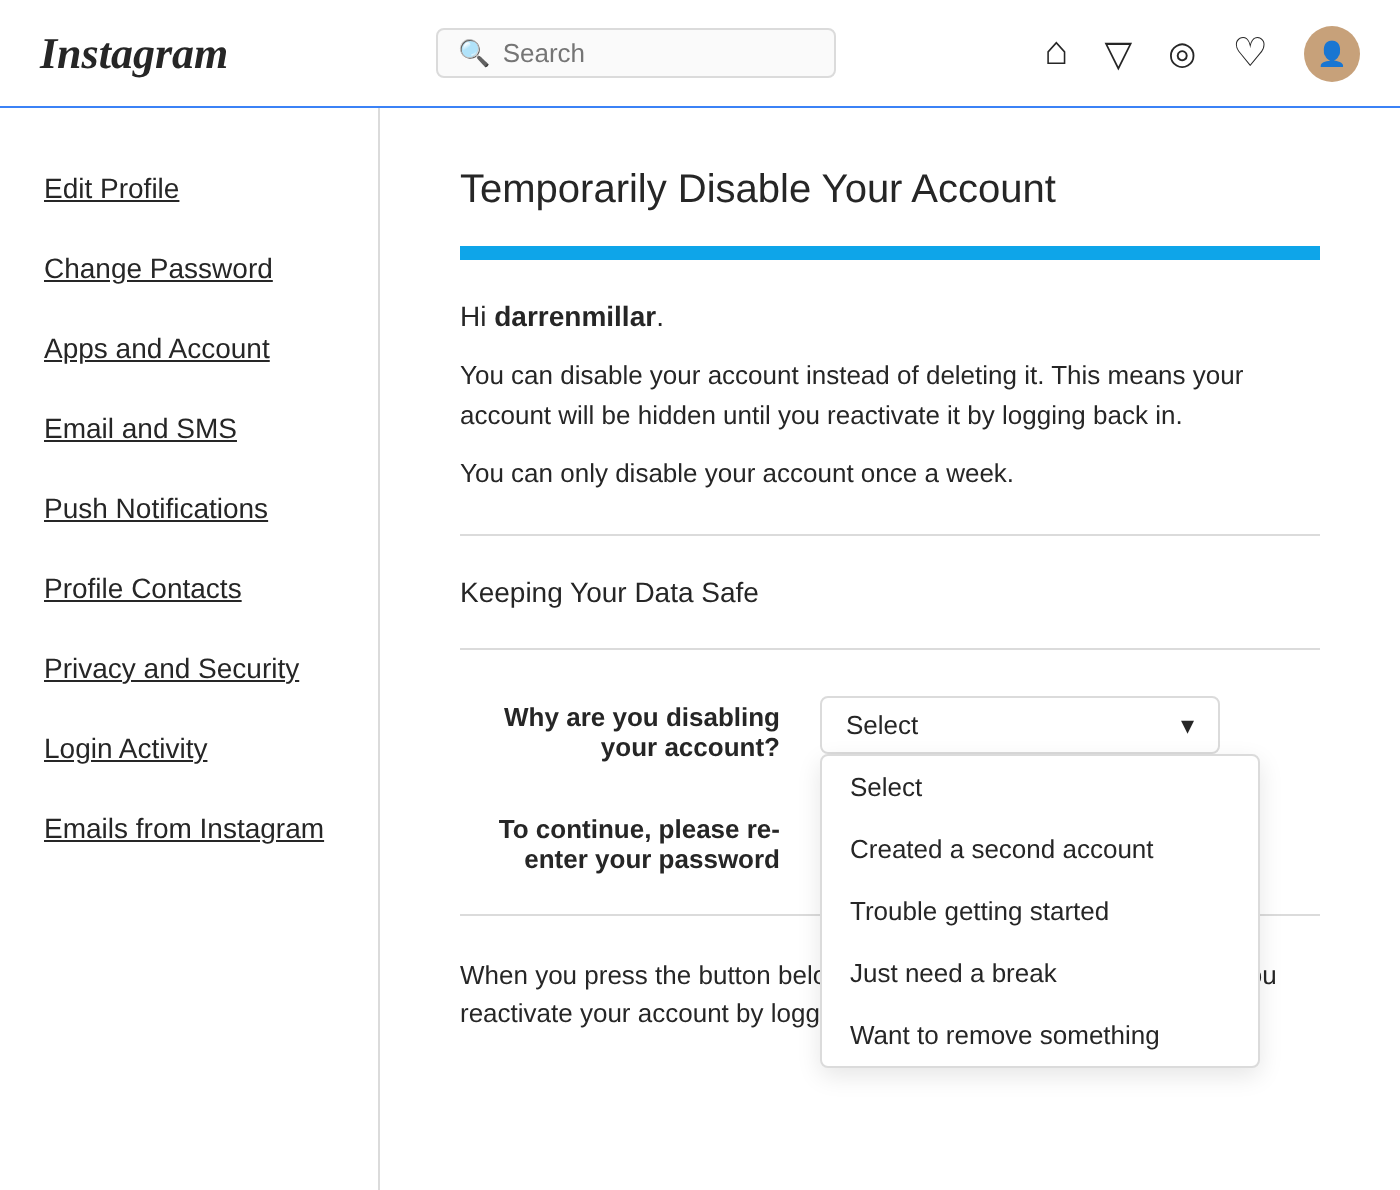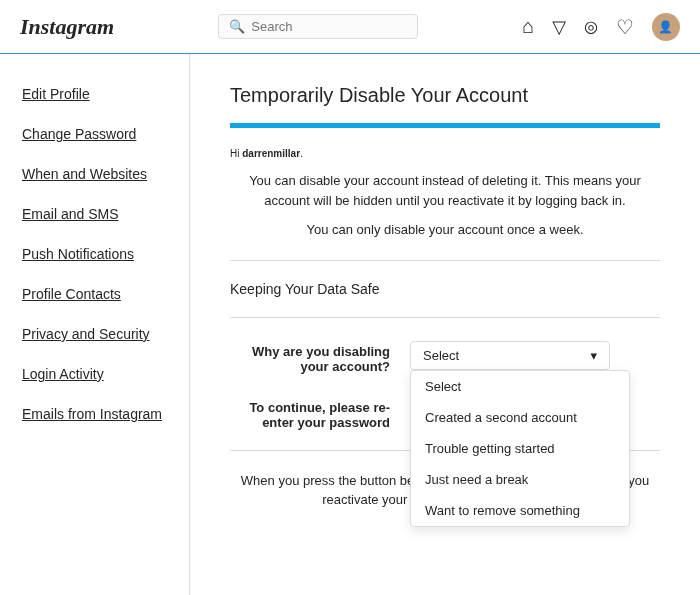--- a/index.html
+++ b/index.html
@@ -30,26 +30,26 @@
       padding-top: 20px; flex-shrink: 0;
     }
     .sidebar-item {
       padding: 12px 20px; cursor: pointer; font-size: 14px; color: #262626;
       border-left: 2px solid transparent; transition: background 0.1s; text-decoration: underline;
     }
 
     
     .main { flex: 1; background: #fff; padding: 30px 40px; overflow-y: auto; }
 
-    .page-title { font-size: 20px; font-weight: 400; color: #262626; margin-bottom: 20px; border-bottom: 5px solid #0ea5e9; padding-bottom: 16px; }
+    .page-title { font-size: 20px; font-weight: 400; color: #262626; margin-bottom: 20px; border-bottom: 7px solid #0ea5e9; padding-bottom: 16px; }
 
-    .greeting { margin-bottom: 12px; font-size: 10px; }
+    .greeting { margin-bottom: 12px; font-size: 14px; }
     .greeting strong { font-weight: 600; }
 
-    .body-text { font-size: 13px; color: #262626; line-height: 1.5; margin-bottom: 10px; text-align: center; }
+    .body-text { font-size: 13px; color: #262626; line-height: 1.5; margin-bottom: 10px; }
 
     .section-title { font-size: 14px; font-weight: 400; margin: 20px 0 10px; }
 
     .divider { border: none; border-top: 1px solid #dbdbdb; margin: 20px 0; }
 
     
     .why-section { display: flex; gap: 20px; align-items: center; margin-bottom: 20px; }
     .why-label { width: 160px; text-align: right; font-size: 13px; font-weight: 600; flex-shrink: 0; padding-top: 6px; }
     .why-right { flex: 1; }
 
@@ -85,21 +85,21 @@
     <span class="header-icon">♡</span>
     <div class="avatar-circle">👤</div>
   </div>
 </header>
 
 <div class="layout">
 
   <nav class="sidebar">
     <div class="sidebar-item">Edit Profile</div>
     <div class="sidebar-item">Change Password</div>
-    <div class="sidebar-item">When and Websites</div>
+    <div class="sidebar-item">Apps and Account</div>
     <div class="sidebar-item">Email and SMS</div>
     <div class="sidebar-item">Push Notifications</div>
     <div class="sidebar-item">Profile Contacts</div>
     <div class="sidebar-item">Privacy and Security</div>
     <div class="sidebar-item">Login Activity</div>
     <div class="sidebar-item">Emails from Instagram</div>
   </nav>
 
   <main class="main">
     <h1 class="page-title">Temporarily Disable Your Account</h1>

